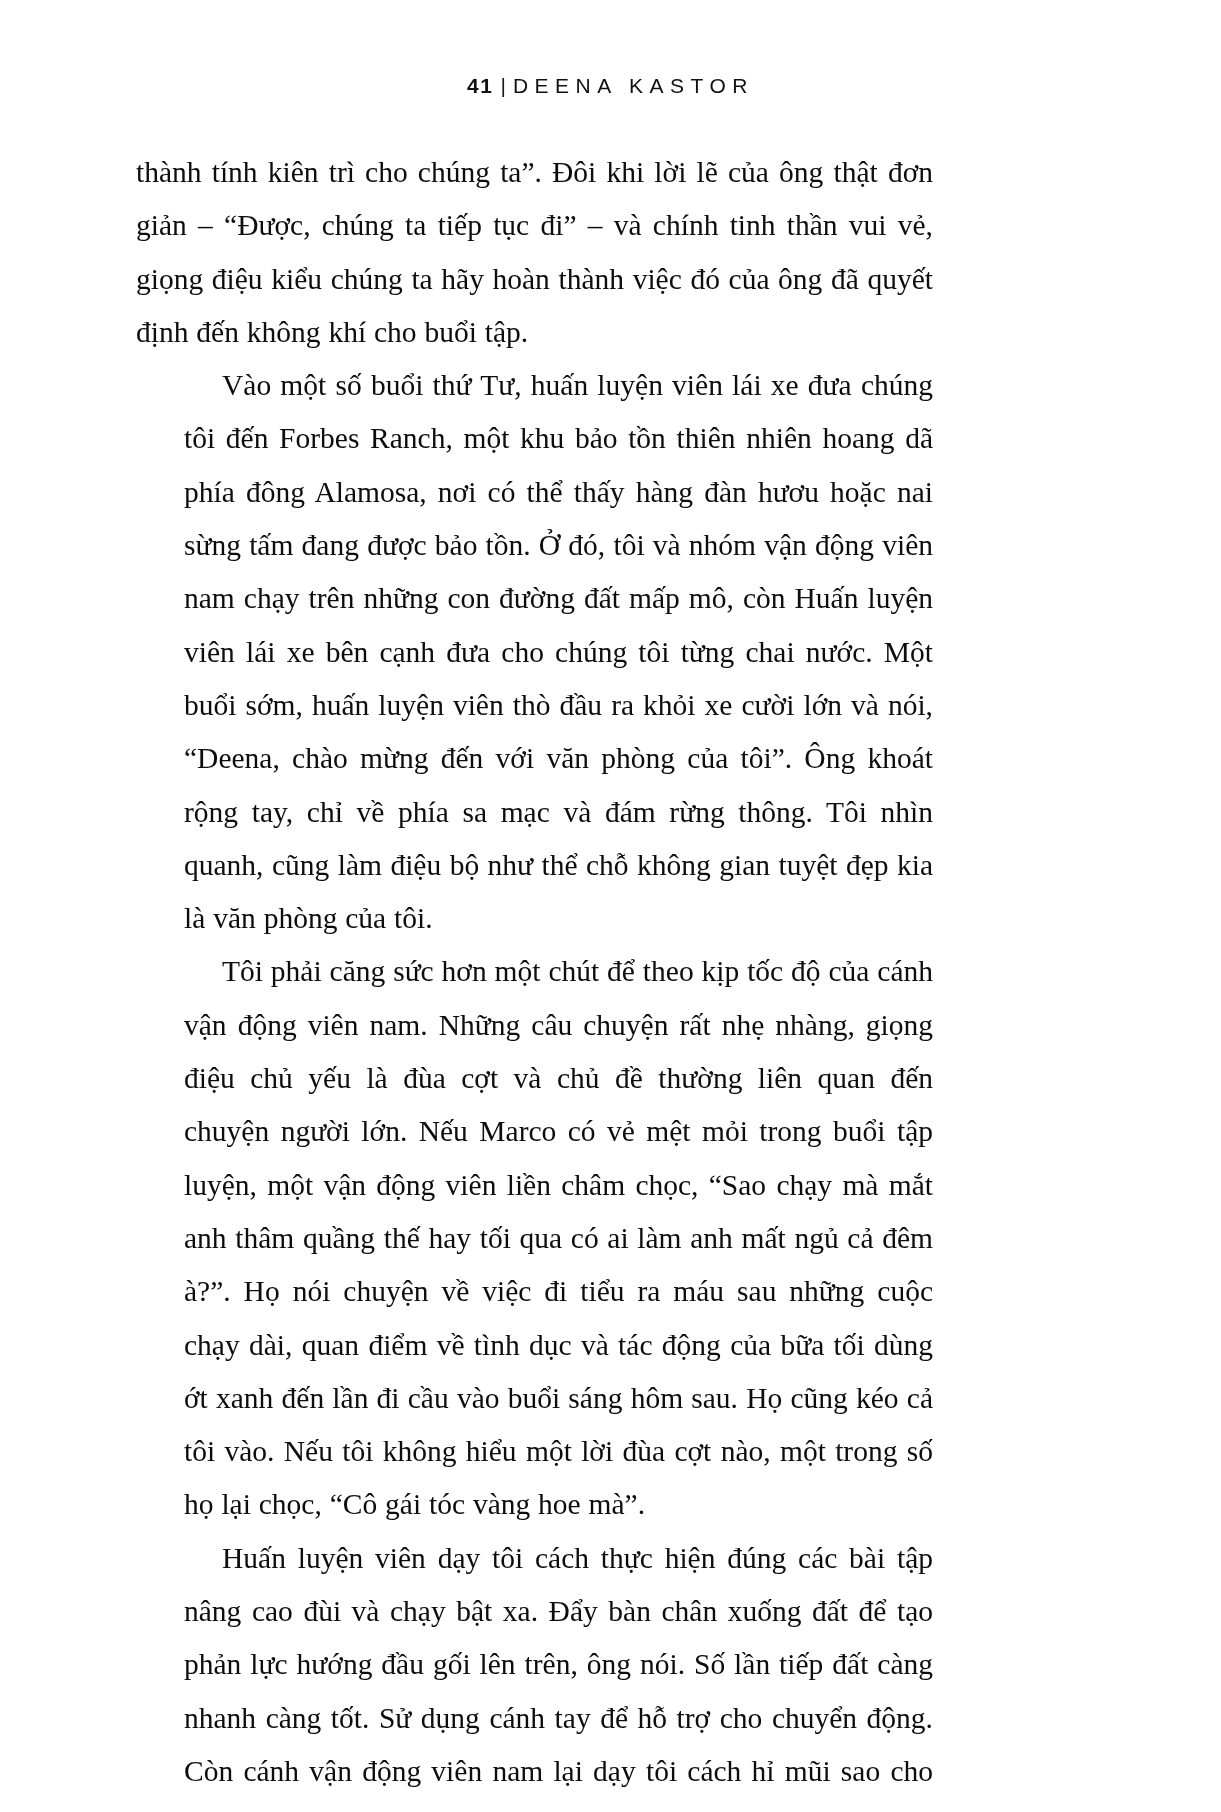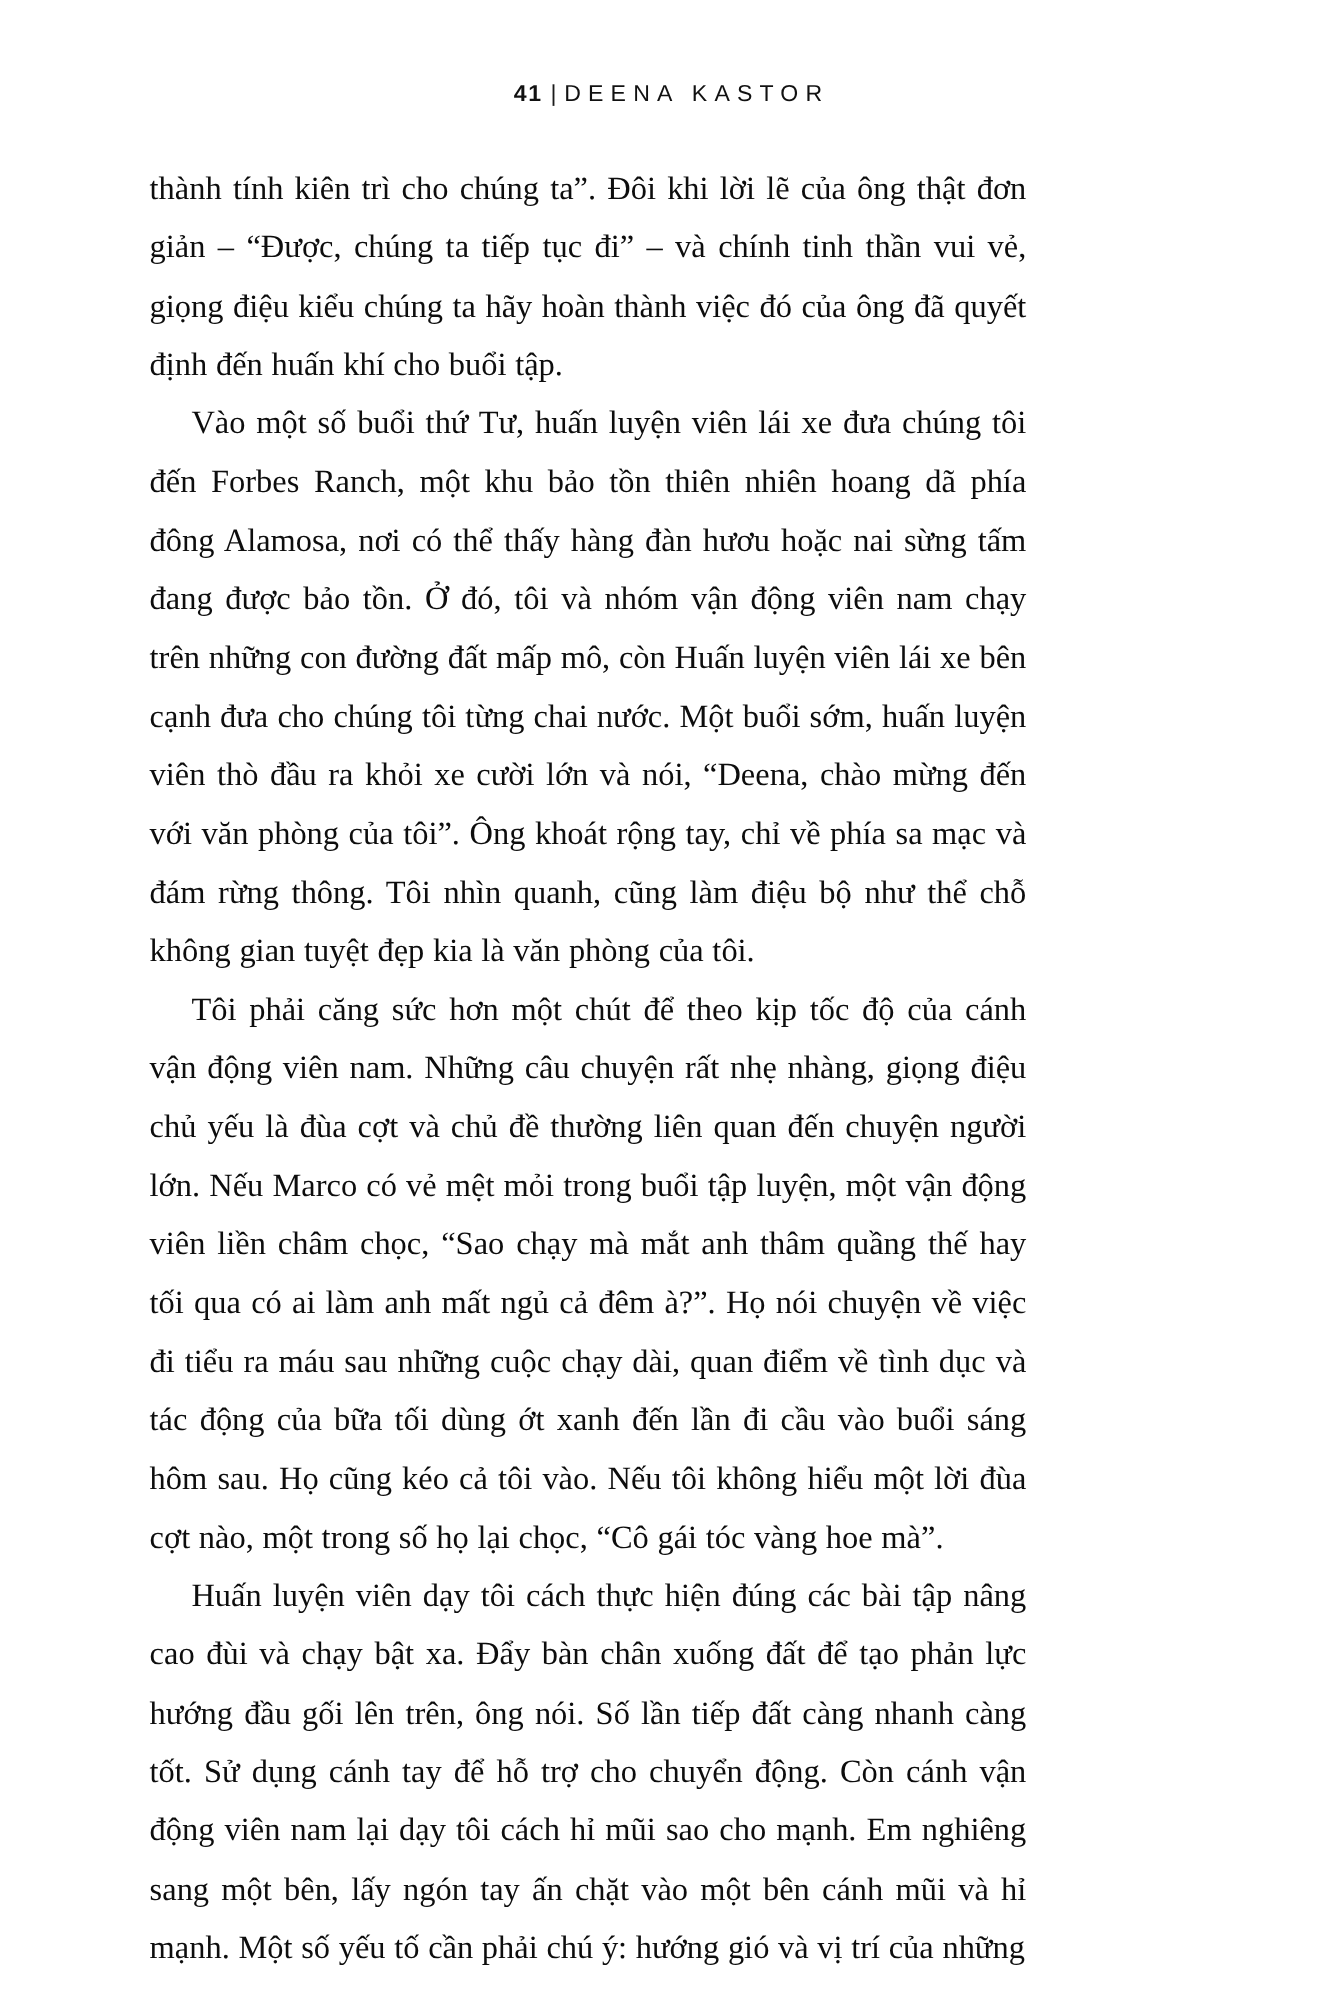--- a/index.html
+++ b/index.html
@@ -61,32 +61,33 @@
     hyphens: none;
   }
 
   .textblock p {
     margin: 0;
     text-indent: 0;
     word-spacing: 0.5px;
   }
   .textblock p.indent {
     text-indent: 38px;
+    margin-left: 48px;
   }
   
 </style>
 </head>
 <body>
 
 <div class="page">
 
   <div class="running-header">
     <span class="folio">41</span><span class="sep">|</span><span class="booktitle">DEENA KASTOR</span>
   </div>
 
   <div class="textblock">
-    <p>thành tính kiên trì cho chúng ta”. Đôi khi lời lẽ của ông thật đơn giản – “Được, chúng ta tiếp tục đi” – và chính tinh thần vui vẻ, giọng điệu kiểu chúng ta hãy hoàn thành việc đó của ông đã quyết định đến huấn khí cho buổi tập.</p>
+    <p>thành tính kiên trì cho chúng ta”. Đôi khi lời lẽ của ông thật đơn giản – “Được, chúng ta tiếp tục đi” – và chính tinh thần vui vẻ, giọng điệu kiểu chúng ta hãy hoàn thành việc đó của ông đã quyết định đến không khí cho buổi tập.</p>
     <p class="indent">Vào một số buổi thứ Tư, huấn luyện viên lái xe đưa chúng tôi đến Forbes Ranch, một khu bảo tồn thiên nhiên hoang dã phía đông Alamosa, nơi có thể thấy hàng đàn hươu hoặc nai sừng tấm đang được bảo tồn. Ở đó, tôi và nhóm vận động viên nam chạy trên những con đường đất mấp mô, còn Huấn luyện viên lái xe bên cạnh đưa cho chúng tôi từng chai nước. Một buổi sớm, huấn luyện viên thò đầu ra khỏi xe cười lớn và nói, “Deena, chào mừng đến với văn phòng của tôi”. Ông khoát rộng tay, chỉ về phía sa mạc và đám rừng thông. Tôi nhìn quanh, cũng làm điệu bộ như thể chỗ không gian tuyệt đẹp kia là văn phòng của tôi.</p>
     <p class="indent">Tôi phải căng sức hơn một chút để theo kịp tốc độ của cánh vận động viên nam. Những câu chuyện rất nhẹ nhàng, giọng điệu chủ yếu là đùa cợt và chủ đề thường liên quan đến chuyện người lớn. Nếu Marco có vẻ mệt mỏi trong buổi tập luyện, một vận động viên liền châm chọc, “Sao chạy mà mắt anh thâm quầng thế hay tối qua có ai làm anh mất ngủ cả đêm à?”. Họ nói chuyện về việc đi tiểu ra máu sau những cuộc chạy dài, quan điểm về tình dục và tác động của bữa tối dùng ớt xanh đến lần đi cầu vào buổi sáng hôm sau. Họ cũng kéo cả tôi vào. Nếu tôi không hiểu một lời đùa cợt nào, một trong số họ lại chọc, “Cô gái tóc vàng hoe mà”.</p>
     <p class="indent">Huấn luyện viên dạy tôi cách thực hiện đúng các bài tập nâng cao đùi và chạy bật xa. Đẩy bàn chân xuống đất để tạo phản lực hướng đầu gối lên trên, ông nói. Số lần tiếp đất càng nhanh càng tốt. Sử dụng cánh tay để hỗ trợ cho chuyển động. Còn cánh vận động viên nam lại dạy tôi cách hỉ mũi sao cho mạnh. Em nghiêng sang một bên, lấy ngón tay ấn chặt vào một bên cánh mũi và hỉ mạnh. Một số yếu tố cần phải chú ý: hướng gió và vị trí của những</p>
   </div>
 
 </div>
 
 </body></html>

